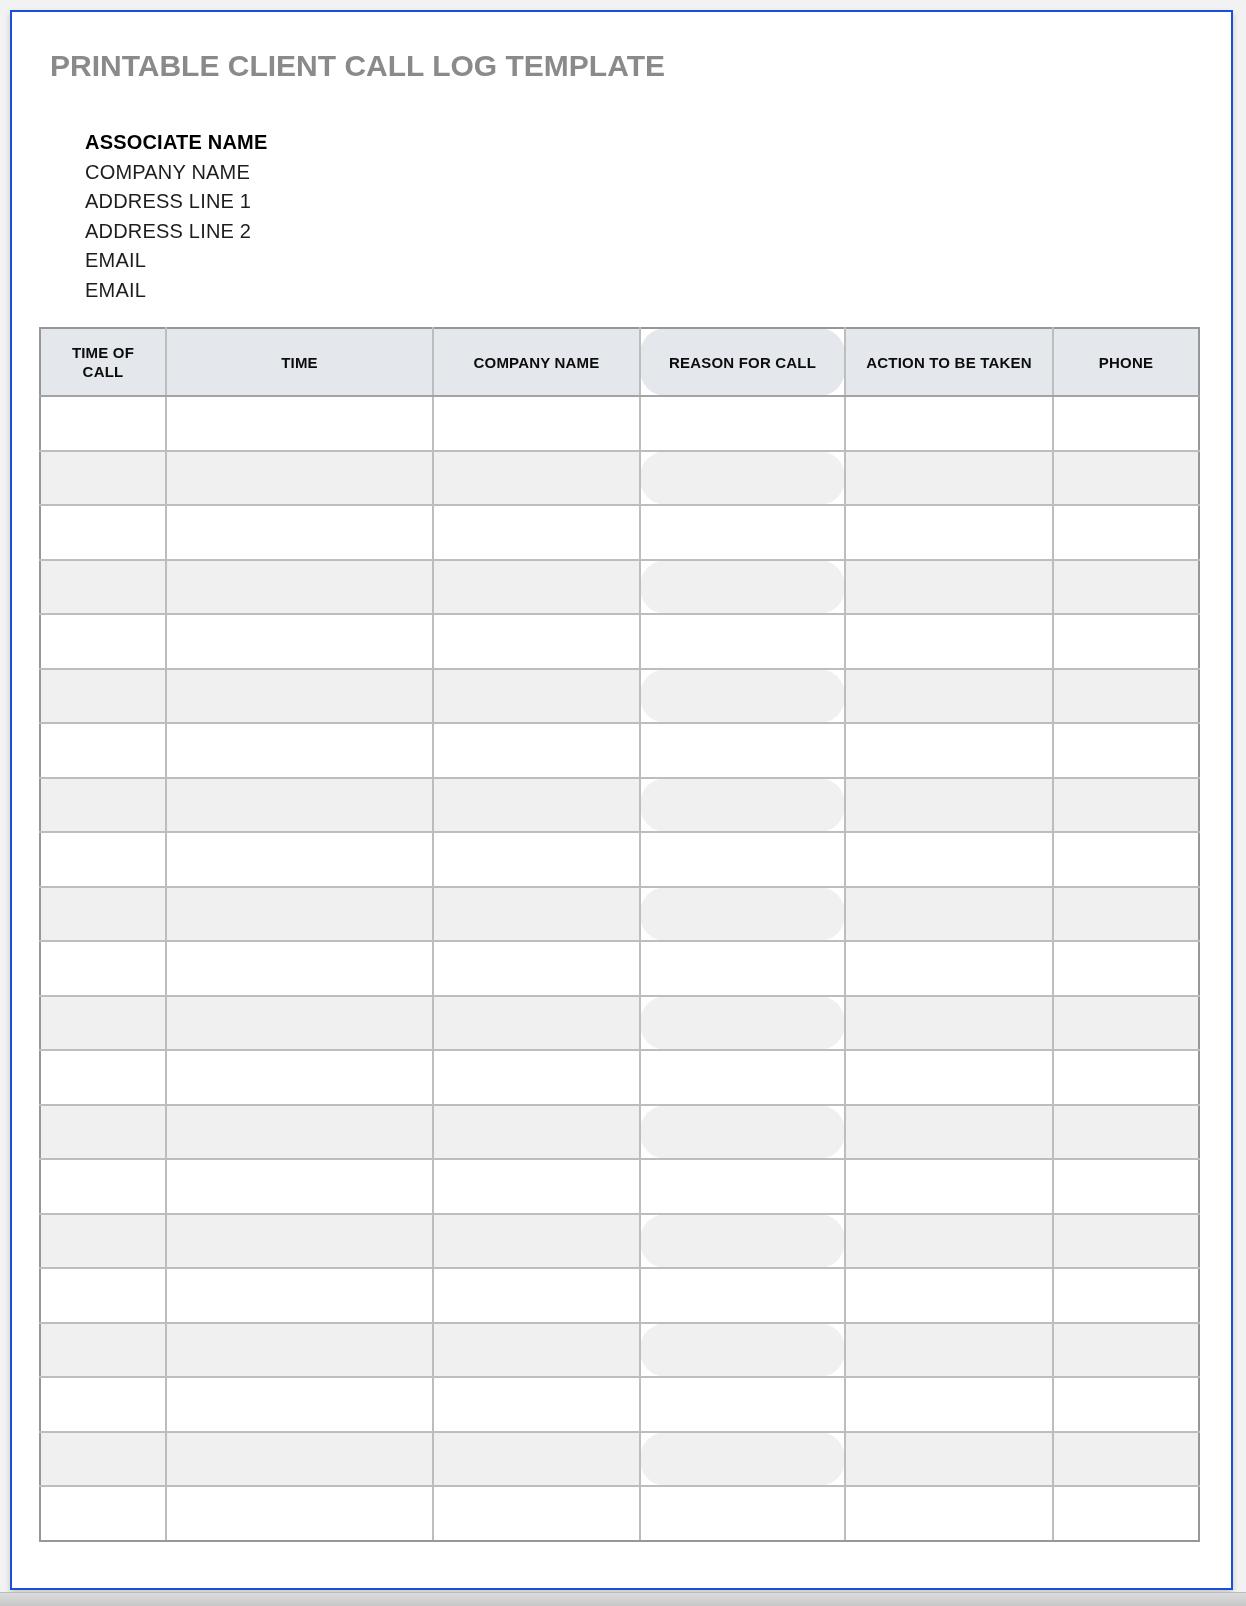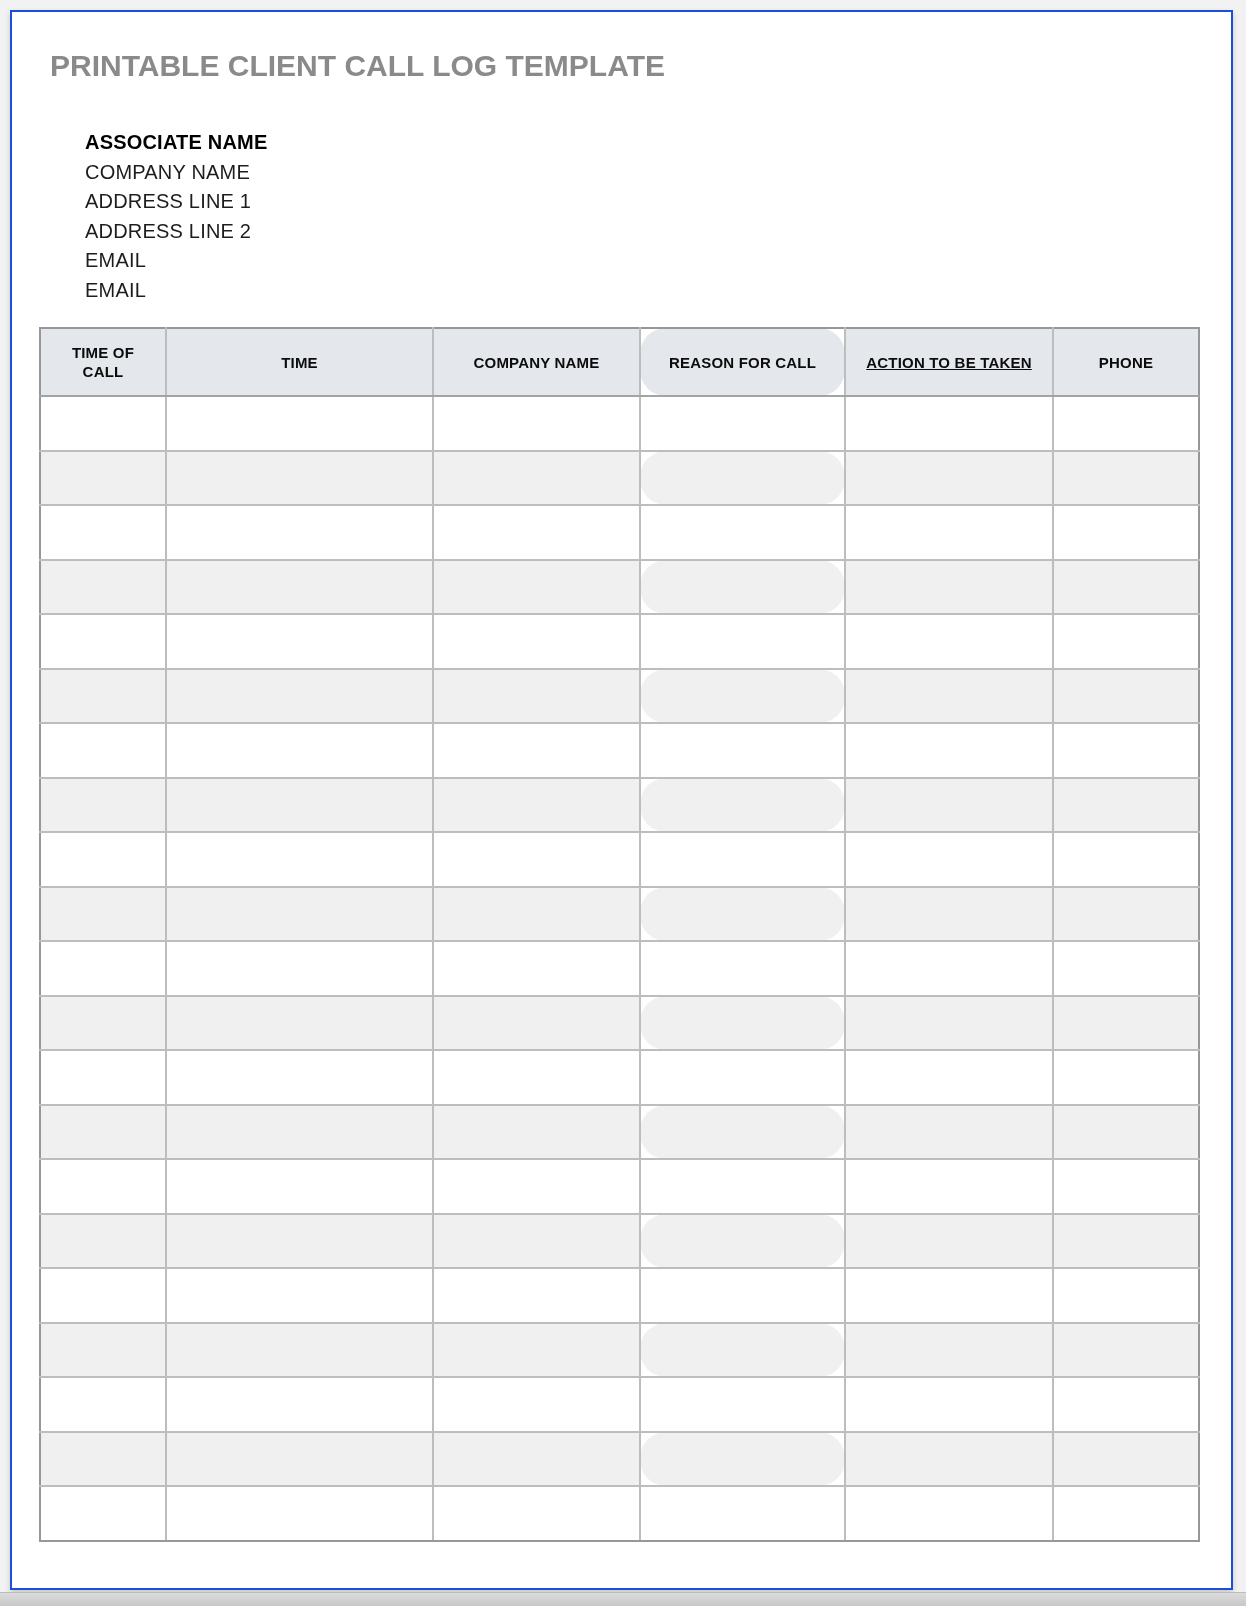--- a/index.html
+++ b/index.html
@@ -83,21 +83,21 @@
   }
   .log tbody tr:nth-child(even) td {
     background: #f0f0f0;
   }
 
   
   .log th:nth-child(1), .log td:nth-child(1) { width: 104px; }
   .log th:nth-child(2), .log td:nth-child(2) { width: 245px; }
   .log th:nth-child(3), .log td:nth-child(3) { width: 185px; }
   .log th:nth-child(4), .log td:nth-child(4) { width: 183px; border-radius: 26px; }
-  .log th:nth-child(5), .log td:nth-child(5) { width: 186px; text-decoration: underline; }
+  .log th:nth-child(5), .log td:nth-child(5) { width: 186px; }
 
   
   .log th { border-top-color: #979797; border-bottom-color: #a3a3a3; }
   .log th:first-child, .log td:first-child { border-left-color: #979797; }
   .log th:last-child,  .log td:last-child  { border-right-color: #979797; }
   .log tbody tr:last-child td { border-bottom-color: #979797; }
 
   
   .bottom-band {
     position: absolute;

